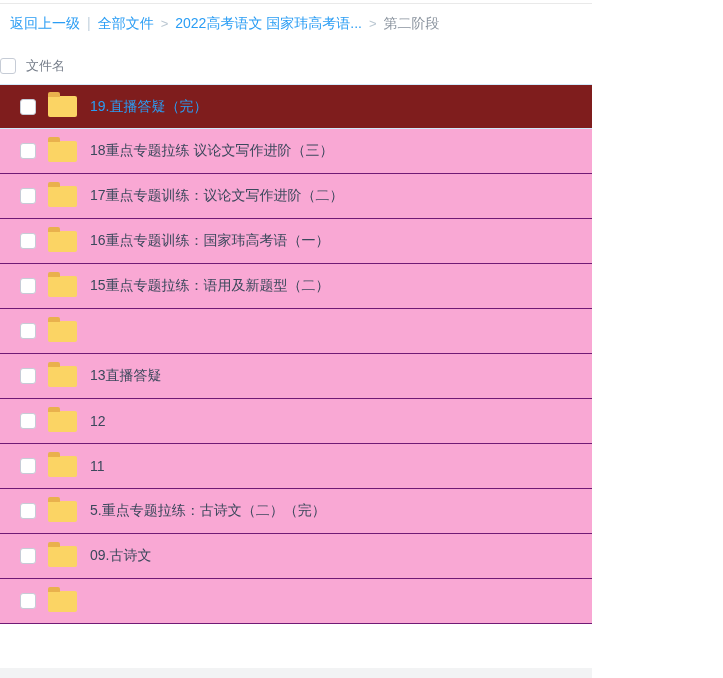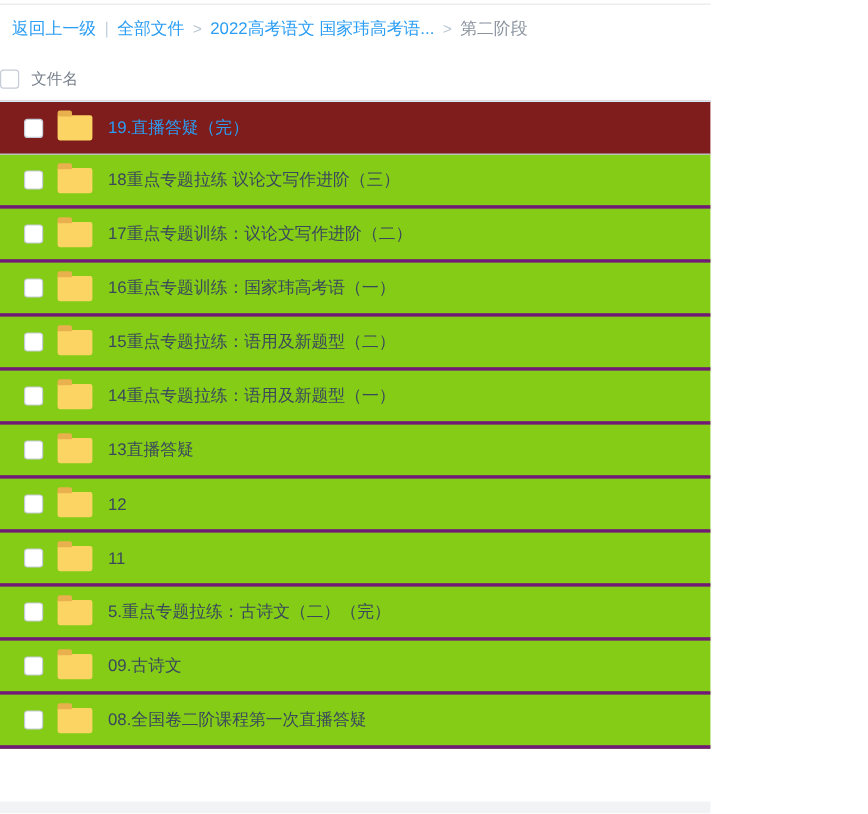--- a/index.html
+++ b/index.html
@@ -18,21 +18,21 @@
 
   .list-header { height:36px; display:flex; align-items:center; 
     color:#767e8a; font-size:13px; }
   .list-header .label { margin-left:10px; }
 
   .checkbox { width:16px; height:16px; flex:0 0 16px; background:#ffffff;
     border:1px solid #c6ccd6; border-radius:3px; cursor:pointer; }
 
   #file-list { flex:1 1 auto; }
   .row { height:45px; display:flex; align-items:center; padding-left:20px;
-    border-bottom:3px solid #701a75; cursor:pointer; background:#84cc16; }
+    border-bottom:1px solid #701a75; cursor:pointer; background:#f9a8d4; }
   .row.highlighted { background:#7f1d1d; border-top:1px solid #d2eafb;
     border-bottom:1px solid #cfe9fa; height:45px; }
   .row.highlighted .fname { color:#2a9df4; }
 
   .folder { width:29px; height:21px; flex:0 0 29px; margin-left:12px; position:relative;
     background:#fbd464; border-radius:1px 2px 2px 2px; }
   .folder::before { content:""; position:absolute; top:-4px; left:0; width:12px; height:5px;
     background:#e9b14d; border-radius:2px 2px 0 0; }
 
   .fname { margin-left:13px; font-size:14px; color:#3b485c; text-decoration:none;
@@ -77,21 +77,20 @@
         <a class="fname">16重点专题训练：国家玮高考语（一）</a>
       </div>
       <div class="row">
         <span class="checkbox"></span>
         <span class="folder"></span>
         <a class="fname">15重点专题拉练：语用及新题型（二）</a>
       </div>
       <div class="row">
         <span class="checkbox"></span>
         <span class="folder"></span>
-        <a class="fname">14重点专题拉练：语用及新题型（一）</a>
       </div>
       <div class="row">
         <span class="checkbox"></span>
         <span class="folder"></span>
         <a class="fname">13直播答疑</a>
       </div>
       <div class="row">
         <span class="checkbox"></span>
         <span class="folder"></span>
         <a class="fname">12</a>
@@ -107,18 +106,17 @@
         <a class="fname">5.重点专题拉练：古诗文（二）（完）</a>
       </div>
       <div class="row">
         <span class="checkbox"></span>
         <span class="folder"></span>
         <a class="fname">09.古诗文</a>
       </div>
       <div class="row">
         <span class="checkbox"></span>
         <span class="folder"></span>
-        <a class="fname">08.全国卷二阶课程第一次直播答疑</a>
       </div>
     </div>
 
   <div class="footer-strip"></div>
 </div>
 
 </body></html>

